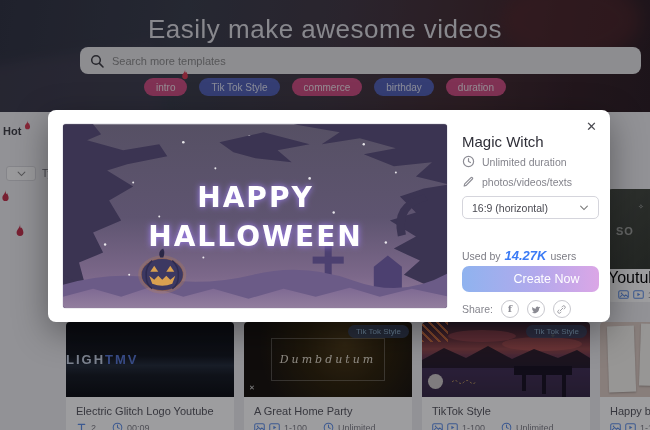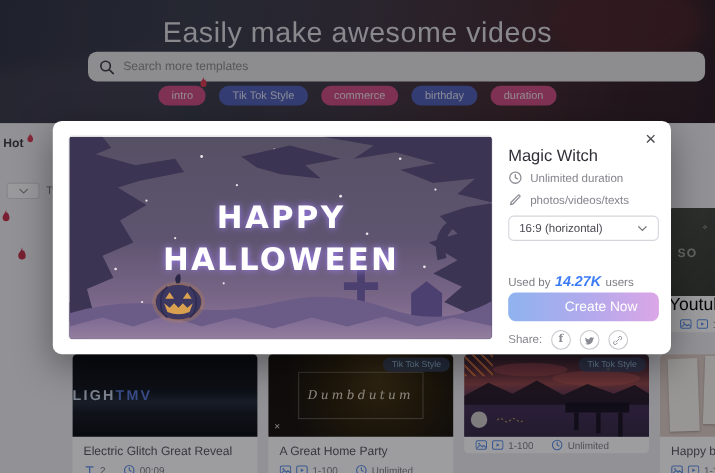--- a/index.html
+++ b/index.html
@@ -200,21 +200,21 @@
       </svg>
     <svg class="scatter-flame2">
         <use href="#ic-flame"></use>
       </svg>
 
     <div class="card" style="left:66px;">
       <div class="thumb thumb-glitch">
         <span class="t1">LIGH</span>
           <span class="t2">TMV</span>
       </div>
-      <div class="title">Electric Glitch Great Reveal</div>
+      <div class="title">Electric Glitch Logo Youtube</div>
       <div class="meta">
         <svg class="mi">
             <use href="#ic-text"></use>
           </svg>
         <span>2</span>
           <span class="gap"></span>
         <svg class="mi">
             <use href="#ic-clock"></use>
           </svg>
         <span>00:09</span>
@@ -255,20 +255,21 @@
           <rect x="100" y="53" width="4" height="16" fill="#161020"></rect>
           <rect x="120" y="53" width="4" height="19" fill="#161020"></rect>
           <rect x="140" y="53" width="4" height="22" fill="#161020"></rect>
           <path d="M30 60 q3 -3 6 0 t6 0 t6 0 t6 0" fill="none" stroke="#d8b060" stroke-width="1" stroke-dasharray="2 2" opacity=".8"></path>
           <text x="128" y="16" font-size="7" fill="#e8c060" opacity=".9">✦</text>
         </svg>
         <span class="stripes"></span>
         <span class="avatar"></span>
         <span class="badge">Tik Tok Style</span>
       </div>
+      <div class="title">TikTok Style</div>
       <div class="meta">
         <svg class="mi">
             <use href="#ic-img"></use>
           </svg>
         <svg class="mi">
             <use href="#ic-play"></use>
           </svg>
         <span>1-100</span>
           <span class="gap"></span>
         <svg class="mi">

